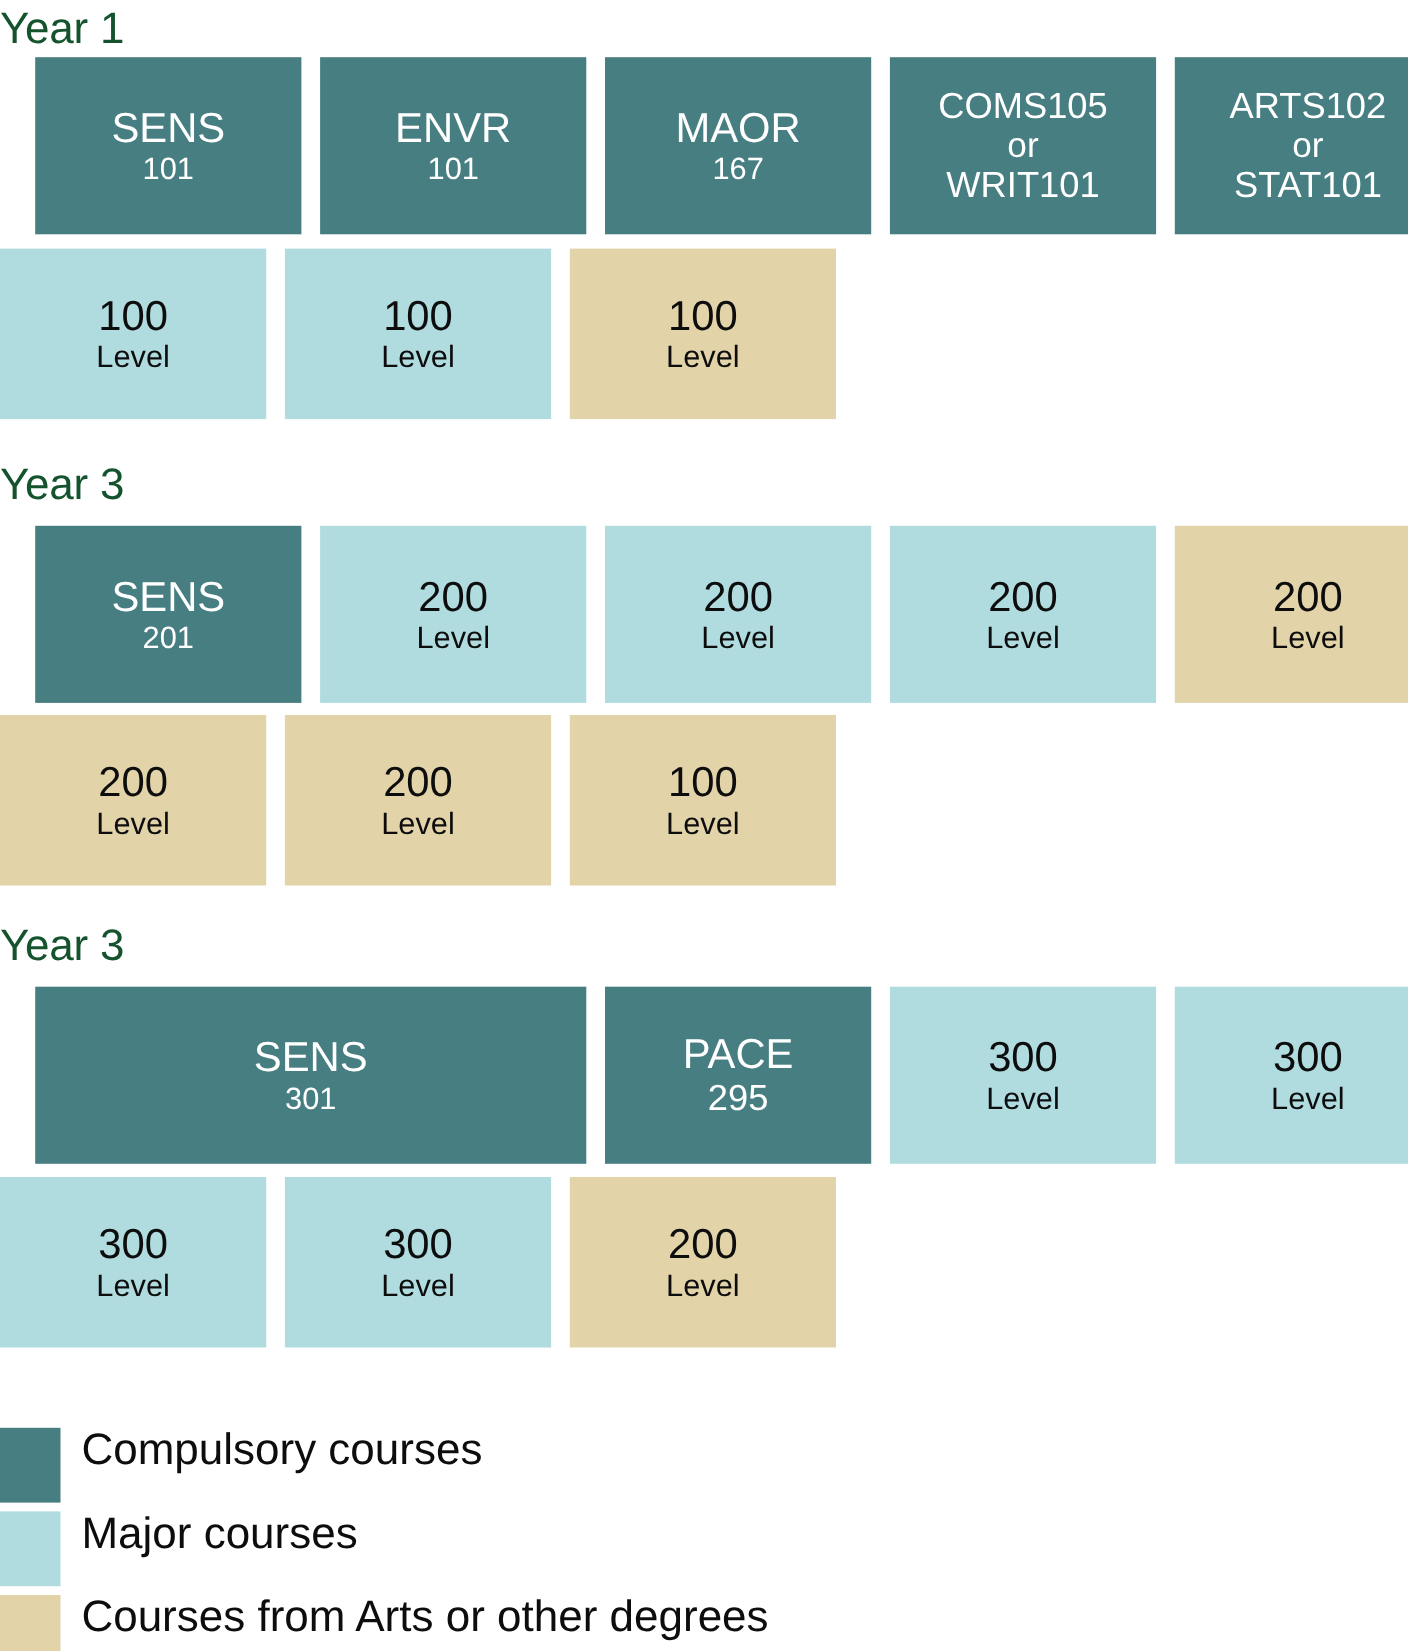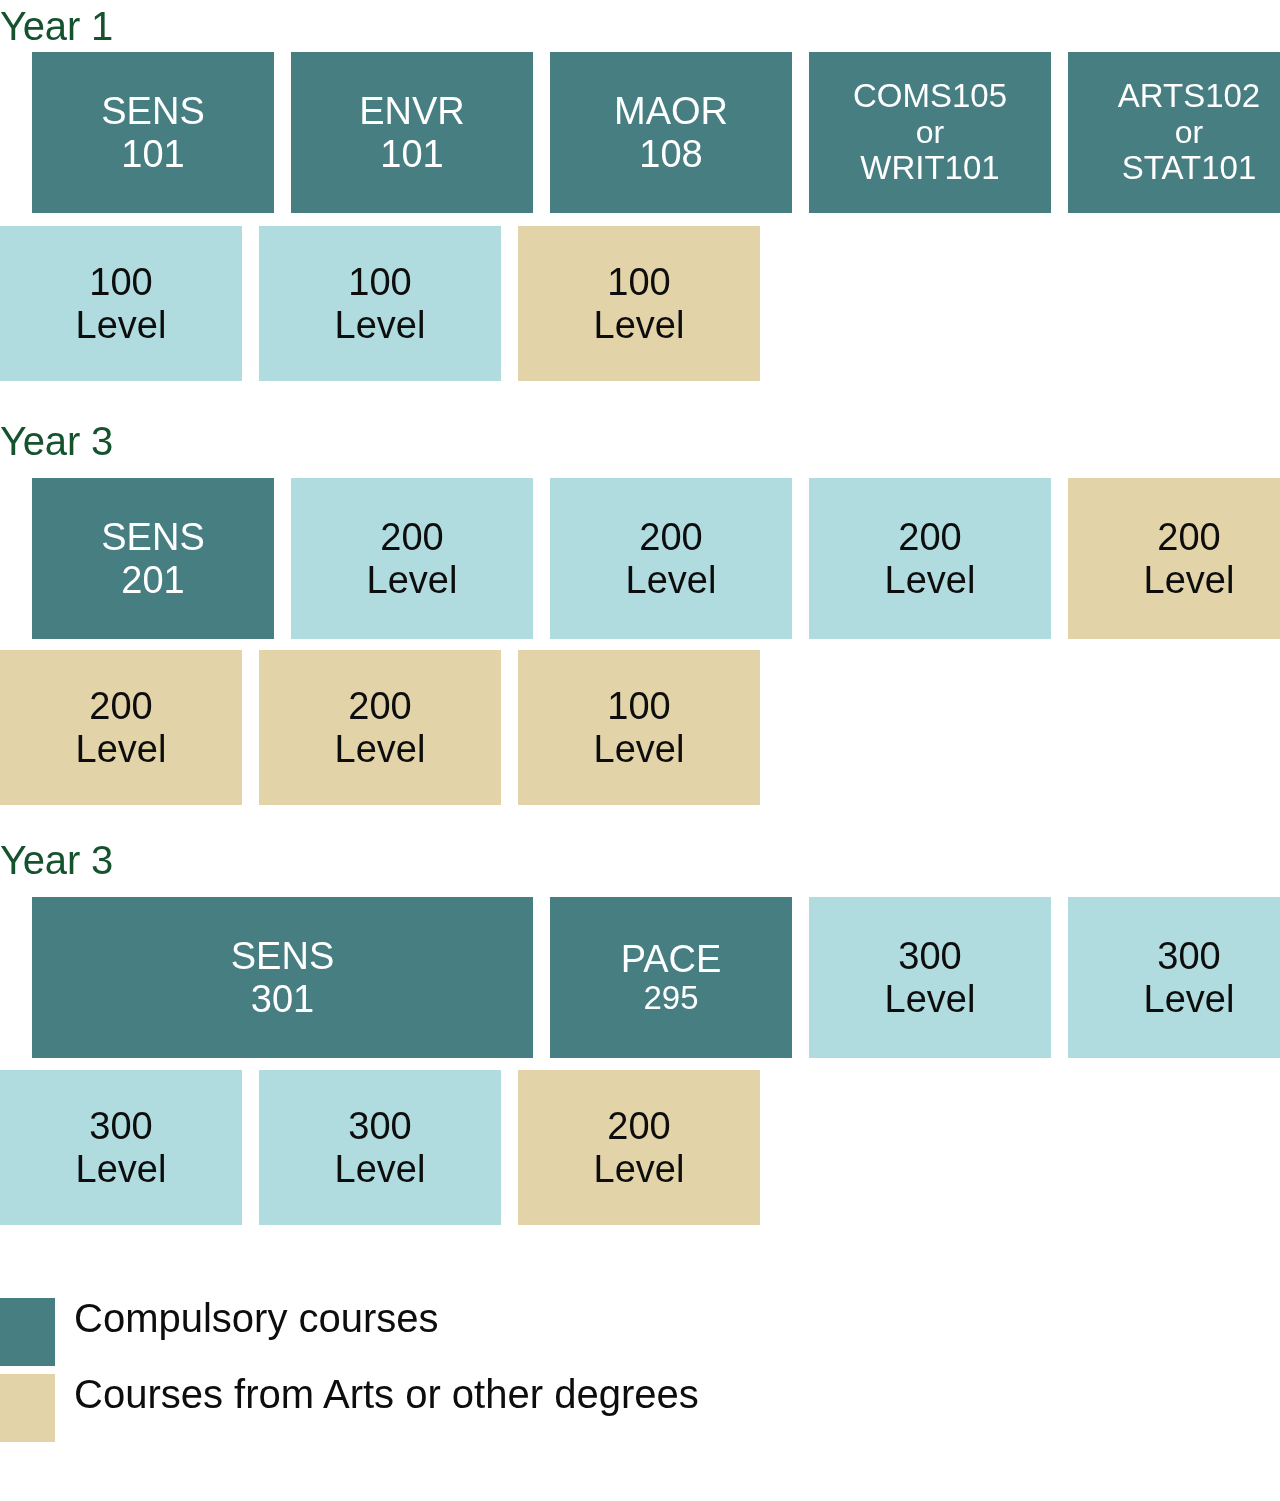--- a/index.html
+++ b/index.html
@@ -51,21 +51,21 @@
     background: transparent;
   }
 
   .c-teal  { background: #477E82; color: #ffffff; }
   .c-blue  { background: #B0DCE0; color: #0d0d0d; }
   .c-beige { background: #E2D3A9; color: #0d0d0d; }
 
   .span2 { grid-column: span 2; }
 
   .line1 { font-size: 38px; display: block; }
-  .line2 { font-size: 38px; display: block; }
+  .line2 { font-size: 28px; display: block; }
   .line-or { font-size: 32px; display: block; }
   .small  { font-size: 33px; display: block; }
 
   .row-tall  { height: 161px; padding-left: 32px; }
   .row-short { height: 155px; }
 
   
   #year1-label { position: absolute; left: 0;   top: 6px;   }
   #year1-row1  { position: absolute; left: 0;   top: 52px;  }
   #year1-row2  { position: absolute; left: 0;   top: 226px; }
@@ -109,21 +109,21 @@
     <div class="cell c-teal">
       <span class="line1">SENS</span>
       <span class="line2">101</span>
     </div>
     <div class="cell c-teal">
       <span class="line1">ENVR</span>
       <span class="line2">101</span>
     </div>
     <div class="cell c-teal">
       <span class="line1">MAOR</span>
-      <span class="line2">108</span>
+      <span class="line2">167</span>
     </div>
     <div class="cell c-teal">
       <span class="small">COMS105</span>
       <span class="line-or">or</span>
       <span class="small">WRIT101</span>
     </div>
     <div class="cell c-teal">
       <span class="small">ARTS102</span>
       <span class="line-or">or</span>
       <span class="small">STAT101</span>
@@ -226,18 +226,22 @@
     <div class="cell empty"></div>
     <div class="cell empty"></div>
   </div>
 
   <div id="legend">
     <div class="legend-item">
       <div class="legend-swatch c-teal"></div>
       <div class="legend-text">Compulsory courses</div>
     </div>
     <div class="legend-item">
+      <div class="legend-swatch c-blue"></div>
+      <div class="legend-text">Major courses</div>
+    </div>
+    <div class="legend-item">
       <div class="legend-swatch c-beige"></div>
       <div class="legend-text">Courses from Arts or other degrees</div>
     </div>
   </div>
 
 </div>
 
 </body></html>

